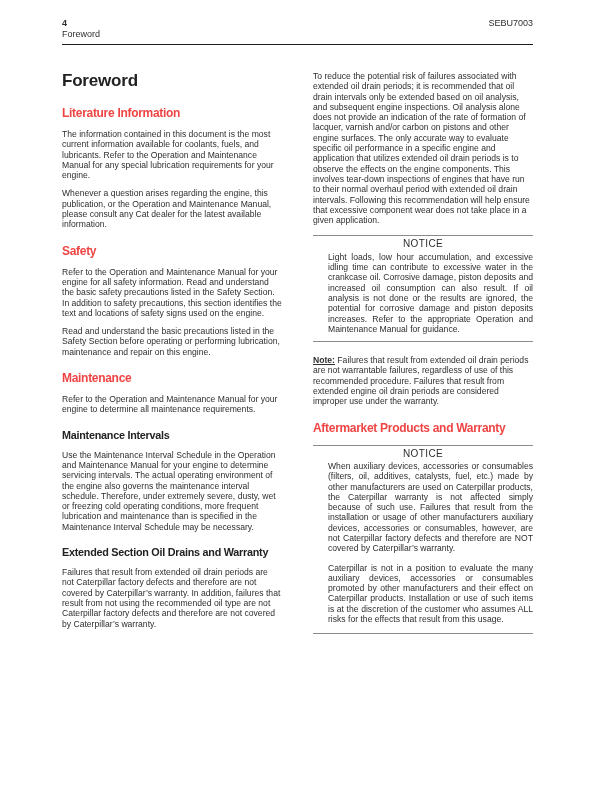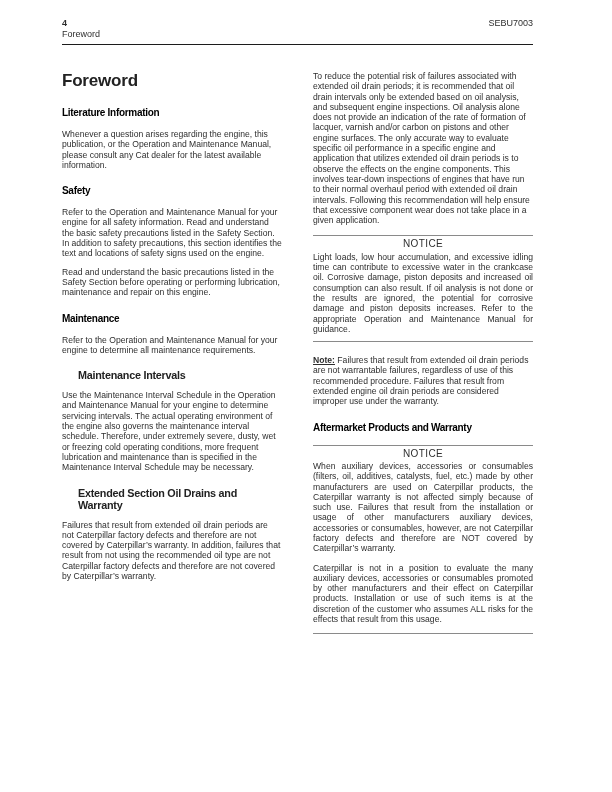--- a/index.html
+++ b/index.html
@@ -17,31 +17,31 @@
   .hdr { display: flex; justify-content: space-between; align-items: flex-start; font-size: 9px; line-height: 11px; }
   .hdr .pgnum { font-weight: bold; }
   .hdr .chapter { font-weight: normal; }
   .hdr .docid { font-weight: normal; padding-top: 0; }
   .hdr-rule { height: 0; border: 0; border-top: 1.6px solid #1c1c1c; margin: 4px 0 0 0; }
   
   .columns { display: flex; gap: 31px; margin-top: 26px; }
   .col { width: 220px; font-size: 8.6px; line-height: 10.3px; }
   p { margin: 0 0 8px 0; }
   h1 { font-size: 17px; line-height: 19px; margin: 0 0 16px 0; color: #222; letter-spacing: -0.2px; }
-  h2 { font-size: 10px; line-height: 14px; margin: 14px 0 9px 0; color: #000000; letter-spacing: -0.3px; }
-  h3 { font-size: 10.8px; line-height: 12px; margin: 14px 0 9px 16px; color: #222; letter-spacing: -0.25px; }
+  h2 { font-size: 12px; line-height: 14px; margin: 14px 0 9px 0; color: #ef4444; letter-spacing: -0.3px; }
+  h3 { font-size: 10.8px; line-height: 12px; margin: 14px 0 9px 0; color: #222; letter-spacing: -0.25px; }
   
   .notice {
     border-top: 1.2px solid #8a8a8a;
     border-bottom: 1.2px solid #8a8a8a;
     padding: 2px 0 0 0;
     margin: 10px 0 13px 0;
   }
   .notice-label { text-align: center; font-size: 10px; letter-spacing: 0.4px; margin: 1px 0 2px 0; color: #2e2e2e; }
-  .notice p { text-align: justify; margin-bottom: 9px; }
+  .notice p { text-align: justify; margin-bottom: 9px; margin-left: 15px; }
   .notice p.last { margin-bottom: 7px; }
   .bold { font-weight: bold; text-decoration: underline; }
 </style>
 </head>
 <body>
 
 <div class="page">
 
   <div class="hdr">
     <div>
@@ -51,20 +51,21 @@
     <div class="docid">SEBU7003</div>
   </div>
   <div class="hdr-rule"></div>
 
   <div class="columns">
 
     <section class="col">
       <h1>Foreword</h1>
 
       <h2>Literature Information</h2>
+      <p>The information contained in this document is the most current information available for coolants, fuels, and lubricants. Refer to the Operation and Maintenance Manual for any special lubrication requirements for your engine.</p>
       <p>Whenever a question arises regarding the engine, this publication, or the Operation and Maintenance Manual, please consult any Cat dealer for the latest available information.</p>
 
       <h2>Safety</h2>
       <p>Refer to the Operation and Maintenance Manual for your engine for all safety information. Read and understand the basic safety precautions listed in the Safety Section. In addition to safety precautions, this section identifies the text and locations of safety signs used on the engine.</p>
       <p>Read and understand the basic precautions listed in the Safety Section before operating or performing lubrication, maintenance and repair on this engine.</p>
 
       <h2>Maintenance</h2>
       <p>Refer to the Operation and Maintenance Manual for your engine to determine all maintenance requirements.</p>
 
       <h3>Maintenance Intervals</h3>

